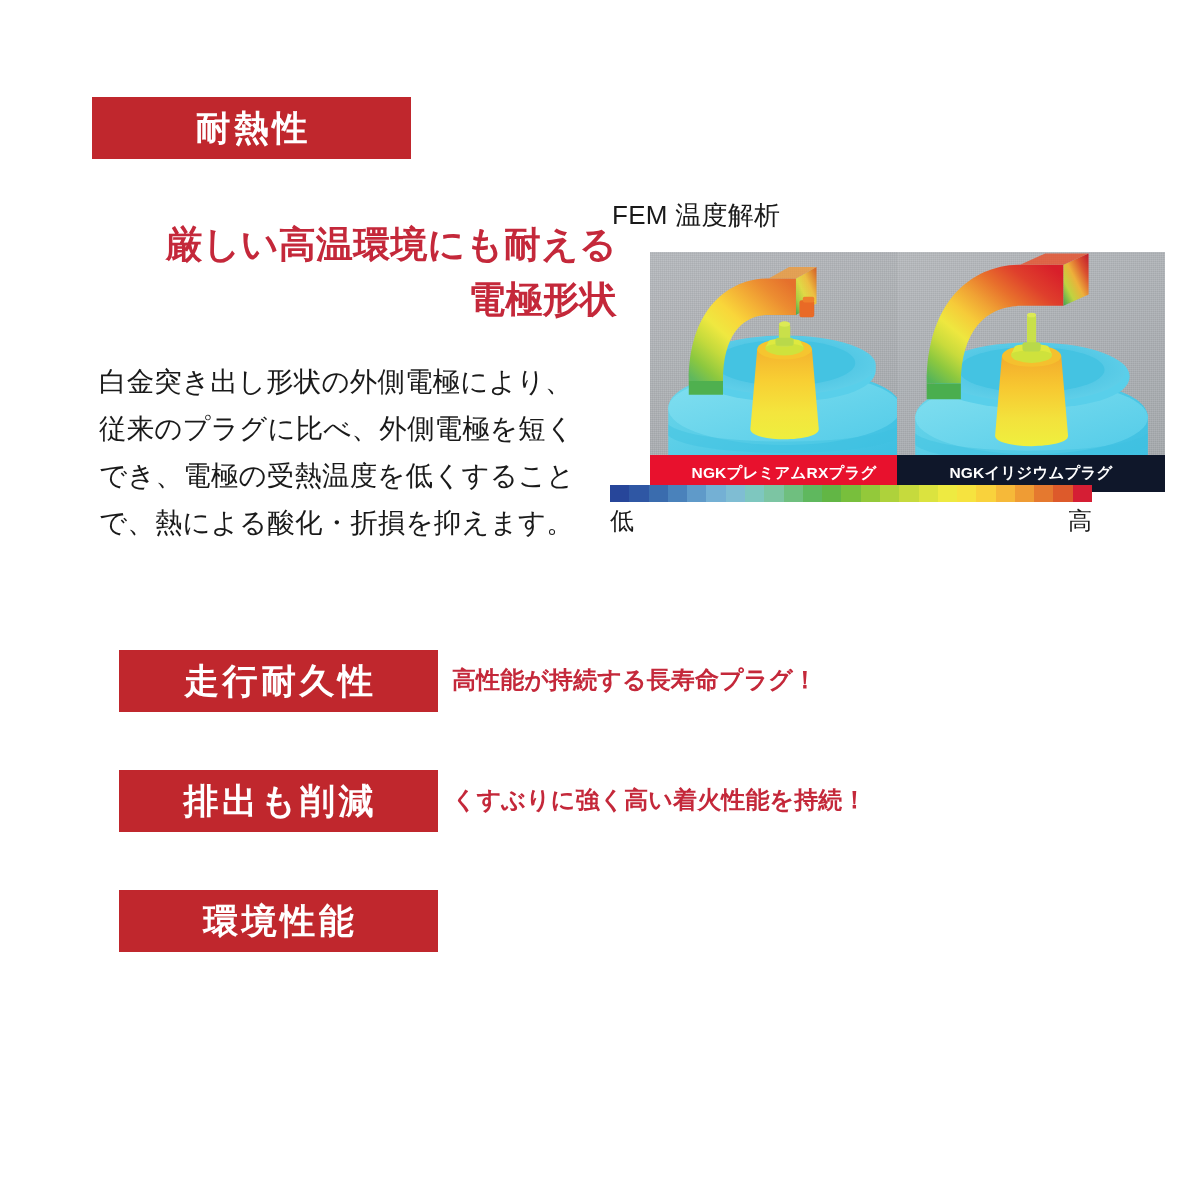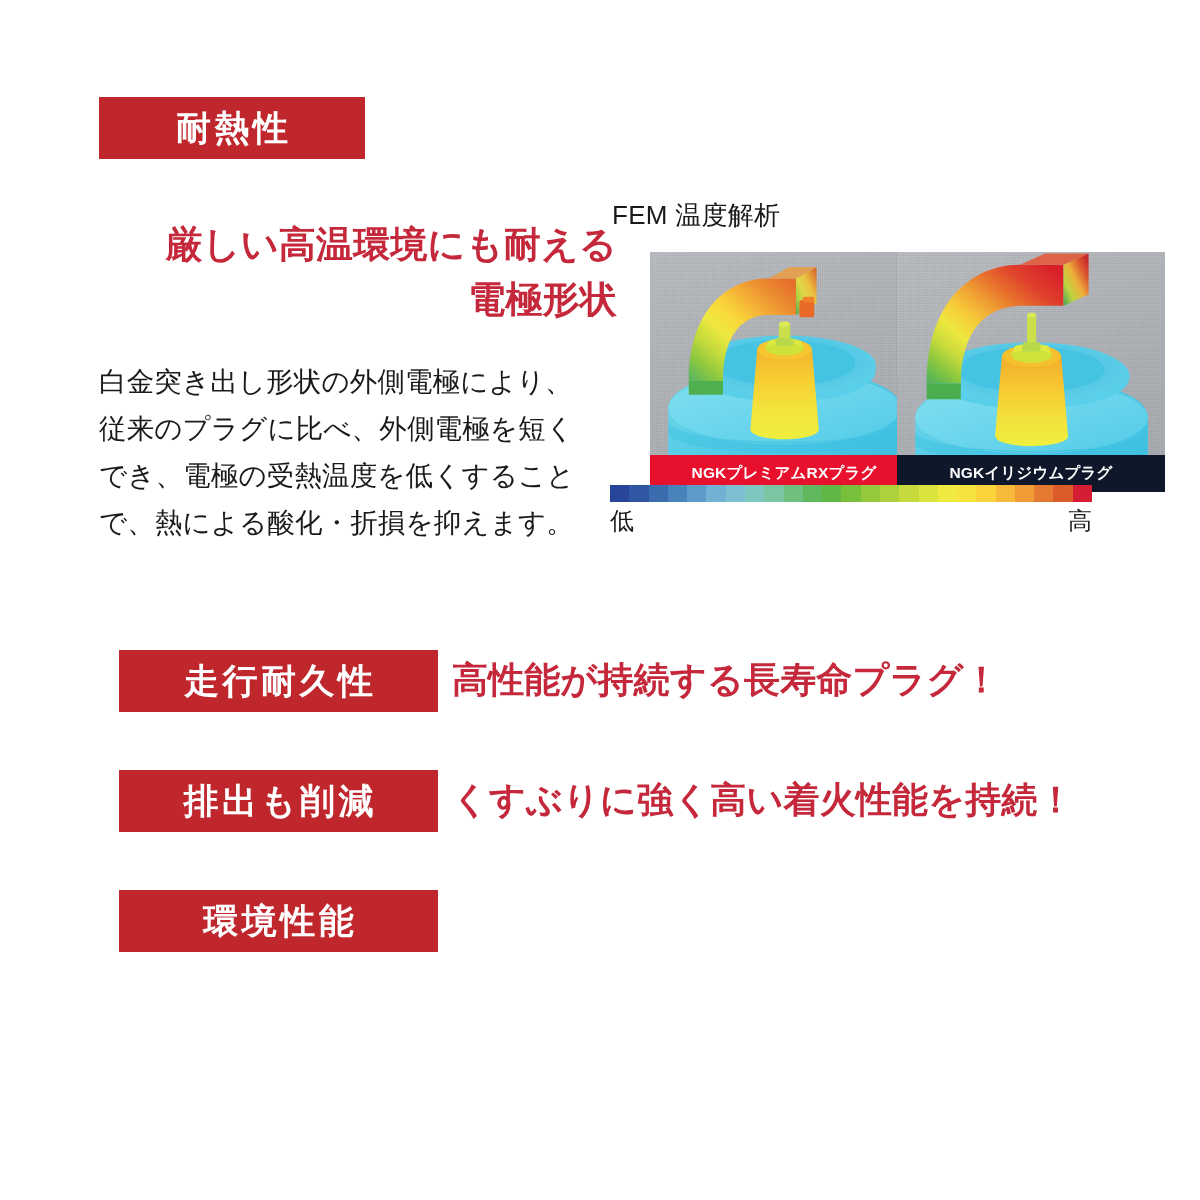--- a/index.html
+++ b/index.html
@@ -27,22 +27,22 @@
     display: flex;
     align-items: center;
     justify-content: center;
     font-weight: 700;
     letter-spacing: 0.10em;
     text-indent: 0.10em;
     box-sizing: border-box;
   }
 
   #badge-heat {
-    left: 99px; top: 97px;
-    width: 266px; height: 62px;
+    left: 92px; top: 97px;
+    width: 319px; height: 62px;
     font-size: 35px;
   }
 
   #heat-headline {
     position: absolute;
     left: 97px; top: 186px;
     width: 520px;
     color: #c4283a;
     font-size: 37px;
     font-weight: 700;
@@ -140,21 +140,21 @@
     color: #ffffff;
     display: flex; align-items: center; justify-content: center;
     font-size: 35px; font-weight: 700;
     letter-spacing: 0.10em; text-indent: 0.10em;
     box-sizing: border-box;
   }
   .feature-text {
     position: absolute;
     left: 432px; top: 18px;
     color: #c4283a;
-    font-size: 36px;
+    font-size: 24px;
     font-weight: 700;
     line-height: 64px;
     letter-spacing: 0.005em;
     white-space: nowrap;
   }
 </style>
 </head>
 <body>
 
 <section id="heat-section">

